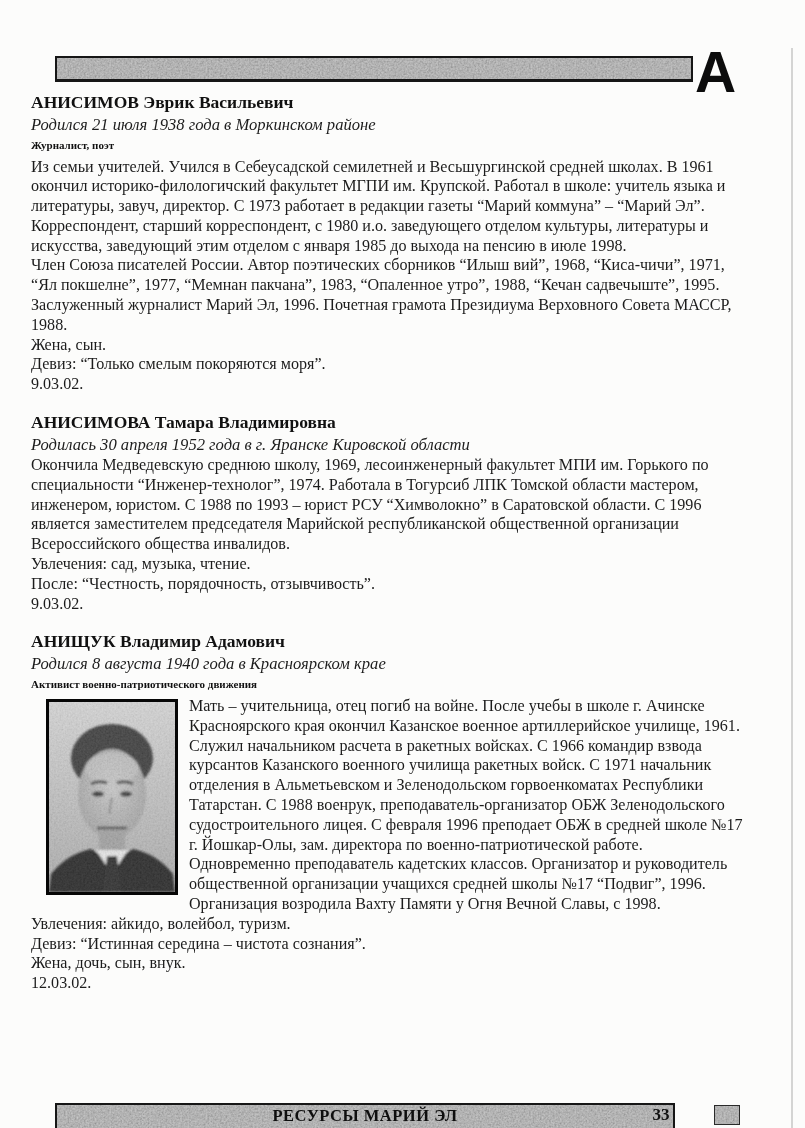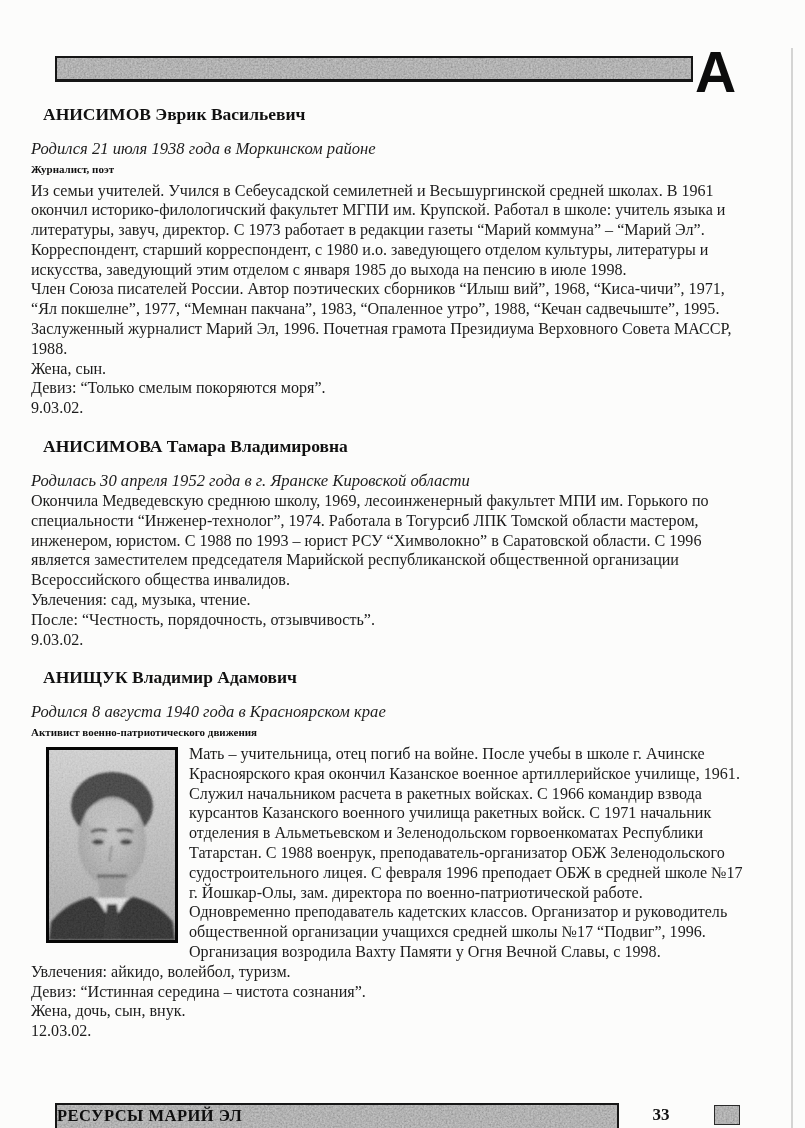--- a/index.html
+++ b/index.html
@@ -16,36 +16,36 @@
     border:2px solid #161616;border-bottom-width:3px;box-sizing:border-box;overflow:hidden;
   }
   .letter{
     position:absolute;left:695px;top:44px;
     font-family:"Liberation Sans",sans-serif;font-weight:bold;
     font-size:57px;line-height:1;color:#0c0c0c;
   }
   
   .entries{position:absolute;left:31px;top:92px;width:716px;}
   .entry{margin-bottom:18px;}
-  .ename{margin:12px;font-size:17.5px;line-height:21.5px;font-weight:bold;color:#111;}
+  .ename{margin:0;font-size:17.5px;line-height:21.5px;font-weight:bold;color:#111;}
   .eborn{font-style:italic;font-size:16.6px;line-height:21.5px;}
   .erole{font-weight:bold;font-size:11px;line-height:21.5px;color:#111;}
   .para{font-size:16.1px;line-height:19.8px;}
   
   .photo{
     float:left;width:126px;height:190px;
     border:3px solid #060606;background:#bdbdbd;
     margin:3px 11px 3px 15px;
   }
   .photo svg{display:block;width:100%;height:100%;}
   
   .fbar{
-    position:absolute;left:55px;top:1103px;width:564px;height:25px;
+    position:absolute;left:55px;top:1103px;width:620px;height:25px;
     border:2px solid #161616;border-bottom:none;box-sizing:border-box;
-    overflow:hidden;
+    overflow:hidden;text-align:center;
   }
   .ftitle{
     position:relative;display:inline-block;
     font-weight:bold;font-size:16.5px;line-height:22px;
     letter-spacing:.5px;color:#0e0e0e;
   }
   .pnum{
     position:absolute;left:648px;top:1104px;width:26px;text-align:center;
     font-weight:bold;font-size:17px;line-height:21px;color:#111;
   }

